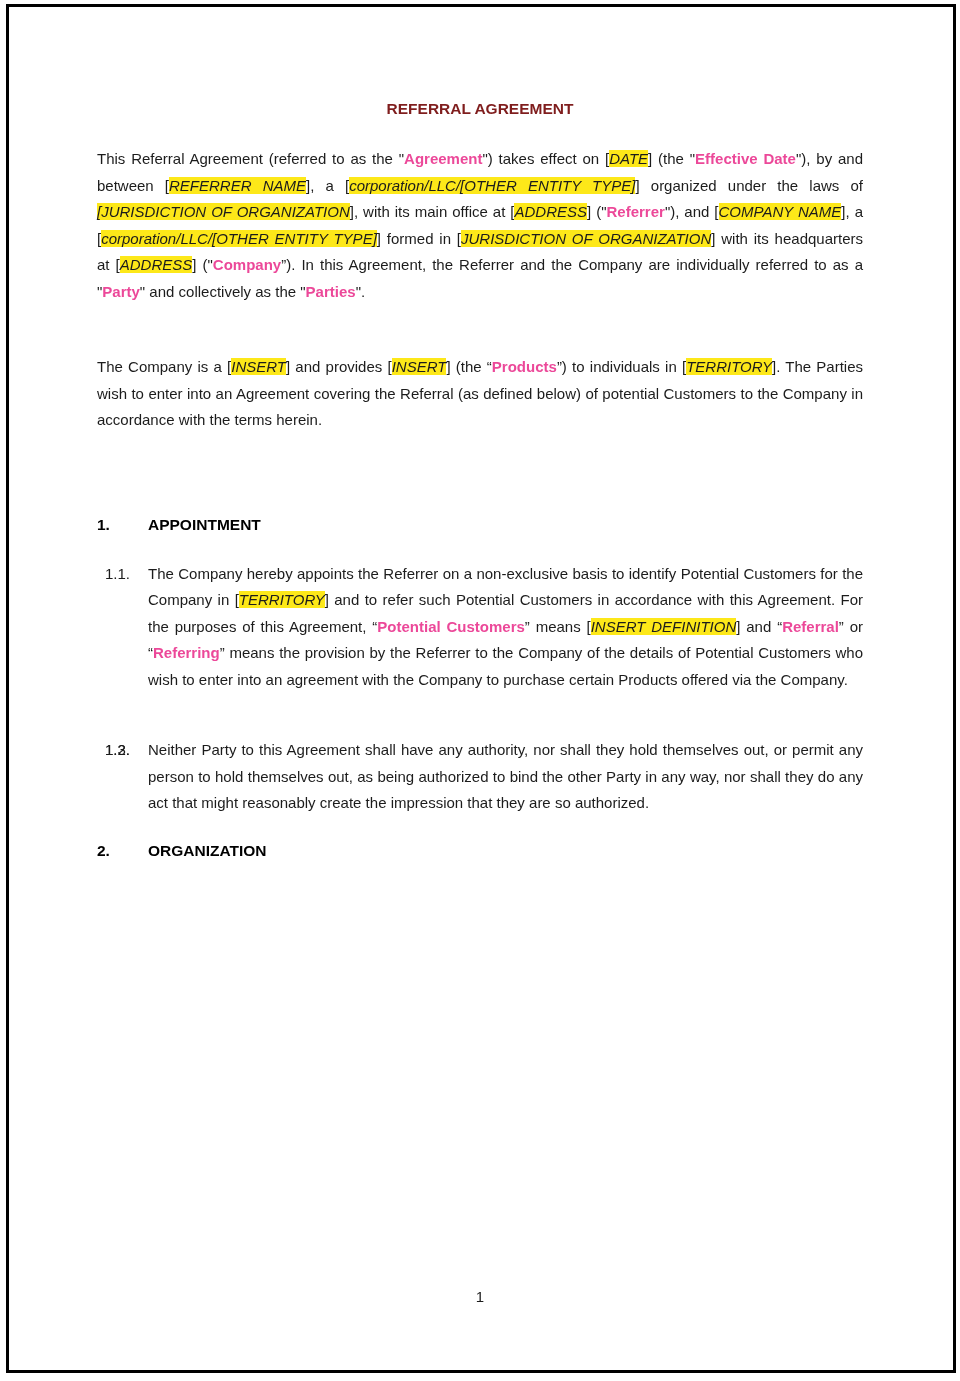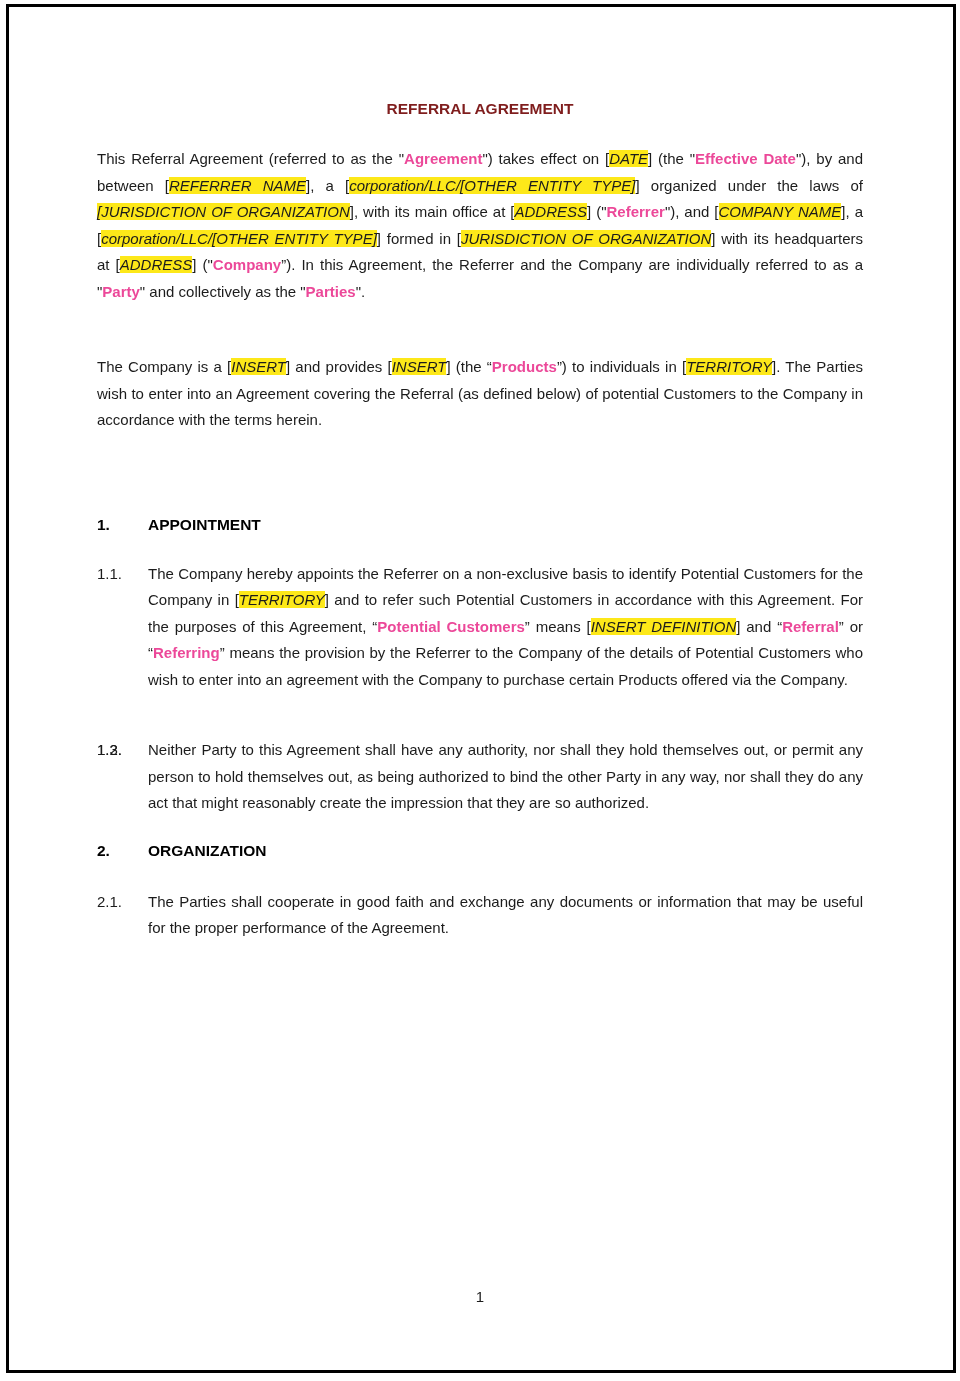--- a/index.html
+++ b/index.html
@@ -29,21 +29,21 @@
     line-height: 20px;
     font-weight: bold;
     color: #7f1d1d;
   }
   .para, .clause {
     font-size: 15px;
     line-height: 26.5px;
     text-align: justify;
   }
   .clause { position: relative; padding-left: 51px; }
-  .cnum { position: absolute; left: 0; top: 0; }
+  .cnum { position: absolute; left: 8px; top: 0; }
   .heading {
     font-weight: bold;
     font-size: 15.5px;
     line-height: 20px;
     color: #000000;
   }
   .hnum { display: inline-block; width: 51px; }
   .bold { font-weight: bold; color: #ec4899; }
   .hl { background: var(--hl, #fde819); font-style: italic; }
   
@@ -72,17 +72,16 @@
   <div class="content">
     <h1 class="title">REFERRAL AGREEMENT</h1>
     <div class="doc-body">
         <div class="para b0"><span><span>This Referral Agreement (referred to as the "</span><span class="bold">Agreement</span><span>") takes effect on [</span><span class="hl">DATE</span><span>] (the "</span><span class="bold">Effective Date</span><span>"), by and between [</span><span class="hl">REFERRER NAME</span><span>], a [</span><span class="hl">corporation/LLC/[OTHER ENTITY TYPE]</span><span>] organized under the laws of </span><span class="hl">[JURISDICTION OF ORGANIZATION</span><span>], with its main office at [</span><span class="hl">ADDRESS</span><span>] ("</span><span class="bold">Referrer</span><span>"), and [</span><span class="hl">COMPANY NAME</span><span>], a [</span><span class="hl">corporation/LLC/[OTHER ENTITY TYPE]</span><span>] formed in [</span><span class="hl">JURISDICTION OF ORGANIZATION</span><span>] with its headquarters at [</span><span class="hl">ADDRESS</span><span>] ("</span><span class="bold">Company</span><span>”). In this Agreement, the Referrer and the Company are individually referred to as a "</span><span class="bold">Party</span><span>" and collectively as the "</span><span class="bold">Parties</span><span>".</span></span></div>
         <div class="para b1"><span><span>The Company is a [</span><span class="hl">INSERT</span><span>] and provides [</span><span class="hl">INSERT</span><span>] (the “</span><span class="bold">Products</span><span>”) to individuals in [</span><span class="hl">TERRITORY</span><span>]. The Parties wish to enter into an Agreement covering the Referral (as defined below) of potential Customers to the Company in accordance with the terms herein.</span></span></div>
         <div class="heading b3"><span class="hnum">1.</span><span>APPOINTMENT</span></div>
         <div class="clause b4"><span class="cnum">1.1.</span><span><span>The Company hereby appoints the Referrer on a non-exclusive basis to identify Potential Customers for the Company in [</span><span class="hl">TERRITORY</span><span>] and to refer such Potential Customers in accordance with this Agreement. For the purposes of this Agreement, “</span><span class="bold">Potential Customers</span><span>” means [</span><span class="hl">INSERT DEFINITION</span><span>] and “</span><span class="bold">Referral</span><span>” or “</span><span class="bold">Referring</span><span>” means the provision by the Referrer to the Company of the details of Potential Customers who wish to enter into an agreement with the Company to purchase certain Products offered via the Company.</span></span></div>
         <div class="clause b5"><span class="cnum">1.2.</span></div>
         <div class="clause b6"><span class="cnum">1.3.</span><span><span>Neither Party to this Agreement shall have any authority, nor shall they hold themselves out, or permit any person to hold themselves out, as being authorized to bind the other Party in any way, nor shall they do any act that might reasonably create the impression that they are so authorized.</span></span></div>
         <div class="heading b7"><span class="hnum">2.</span><span>ORGANIZATION</span></div>
-        <div class="clause b8"><span class="cnum">2.1.</span><span><span>The Parties shall cooperate in good faith and exchange any documents or information that may be useful for the proper performance of the Agreement.</span></span></div>
       </div>
     <div class="pagenum">1</div>
   </div>
 </div>
 
 </body></html>

